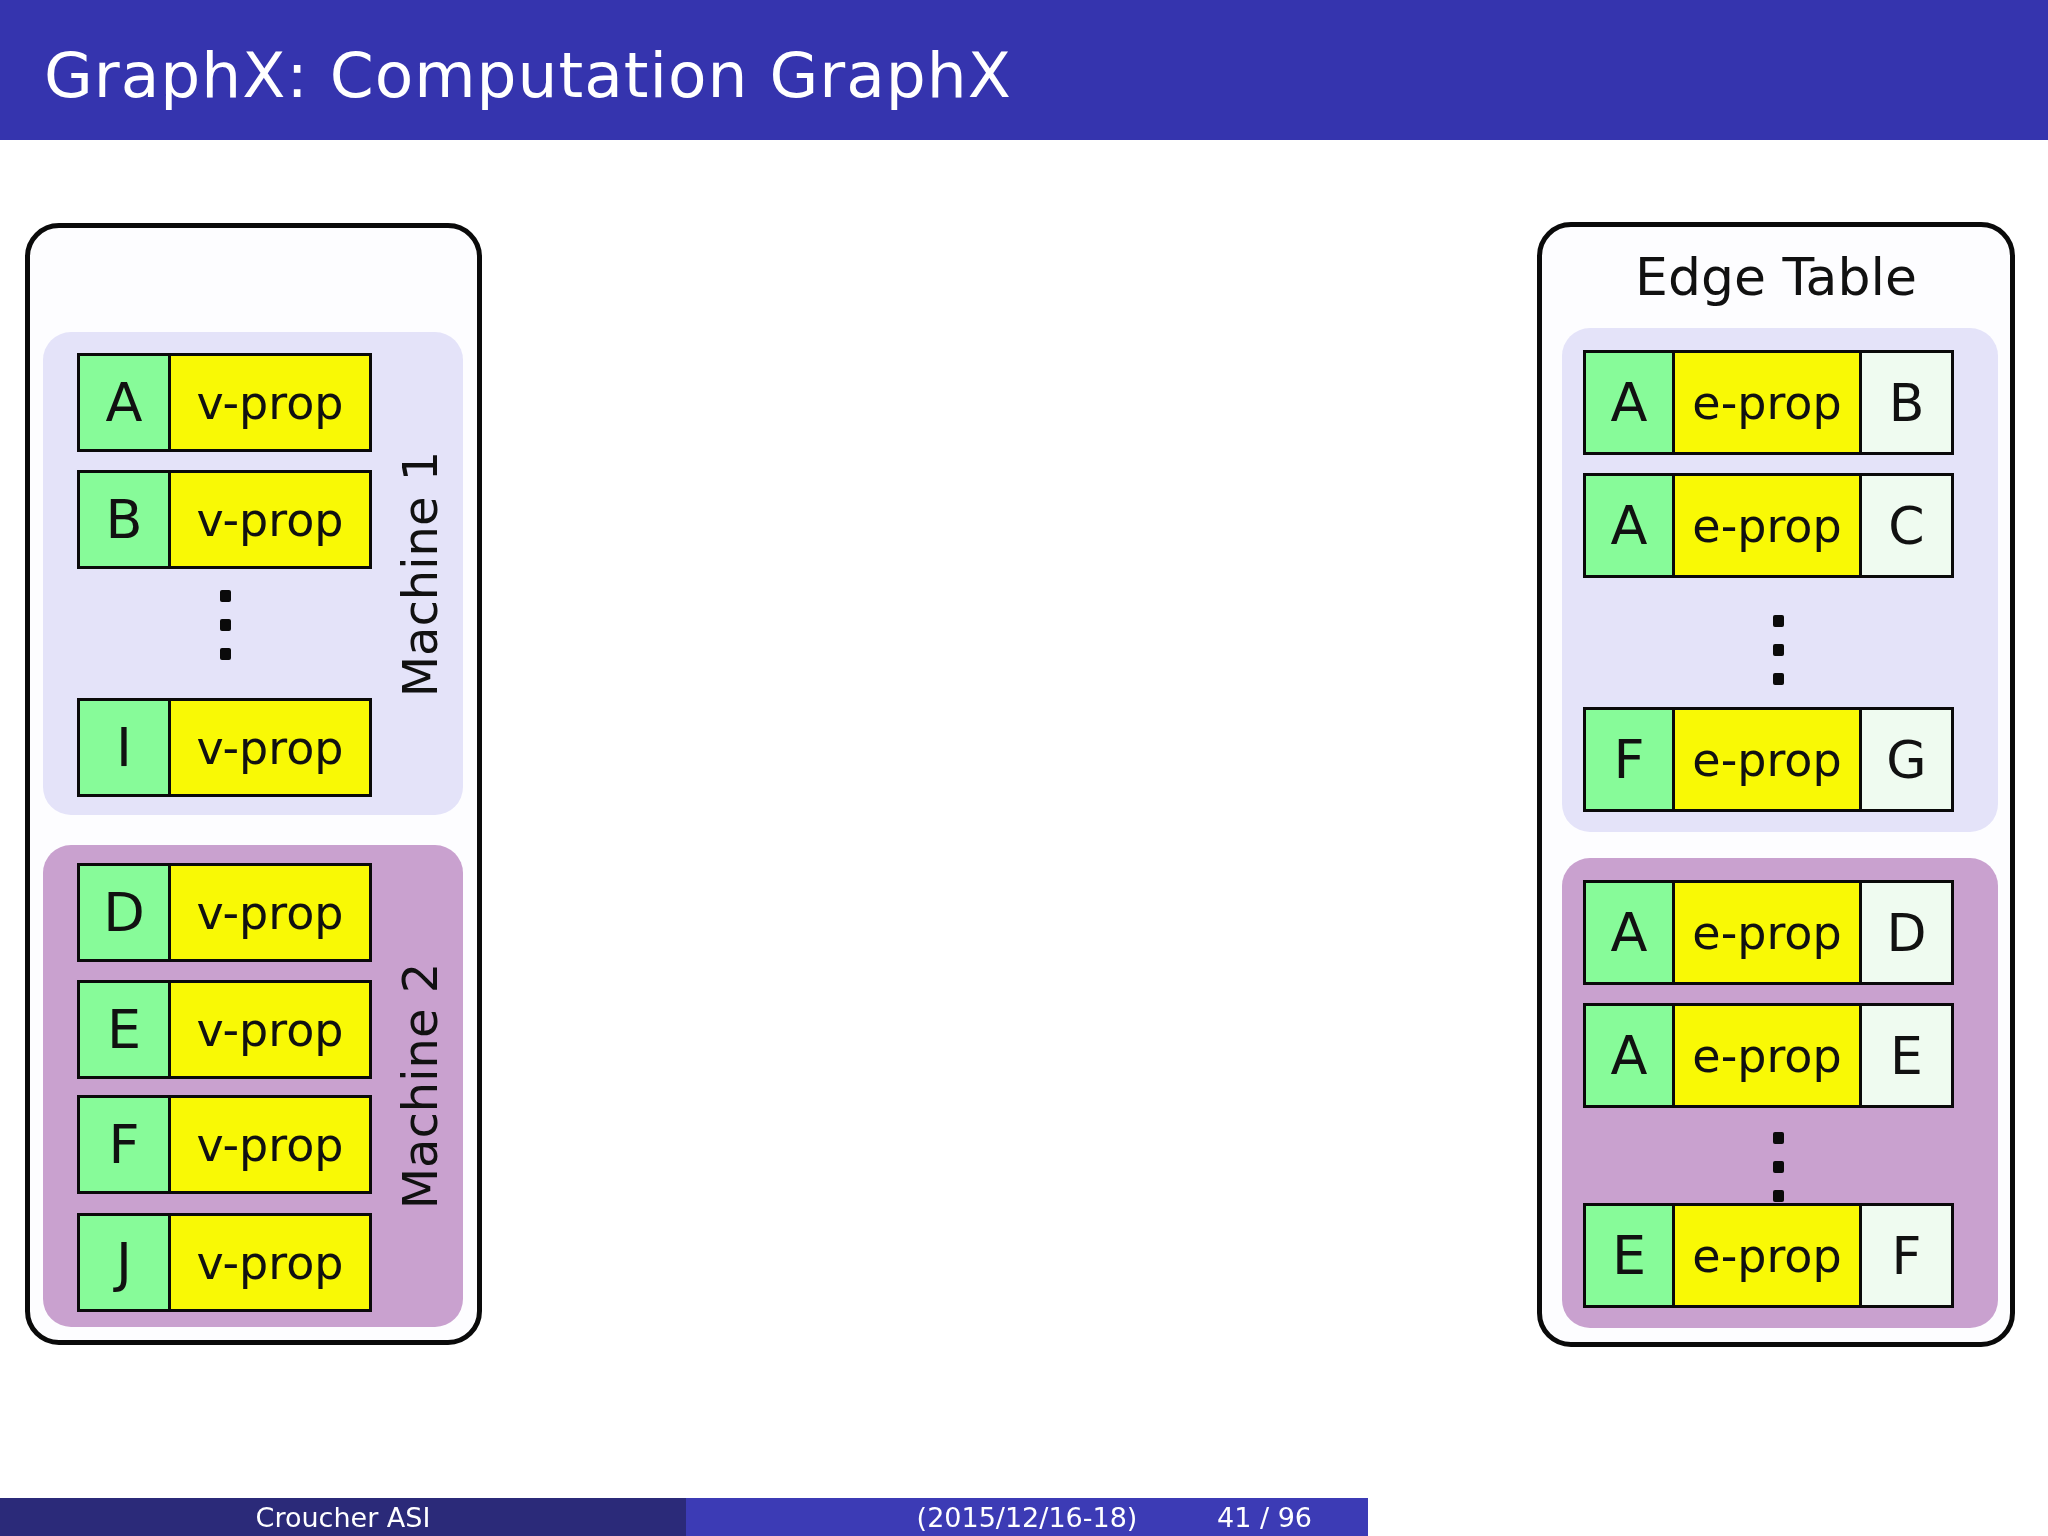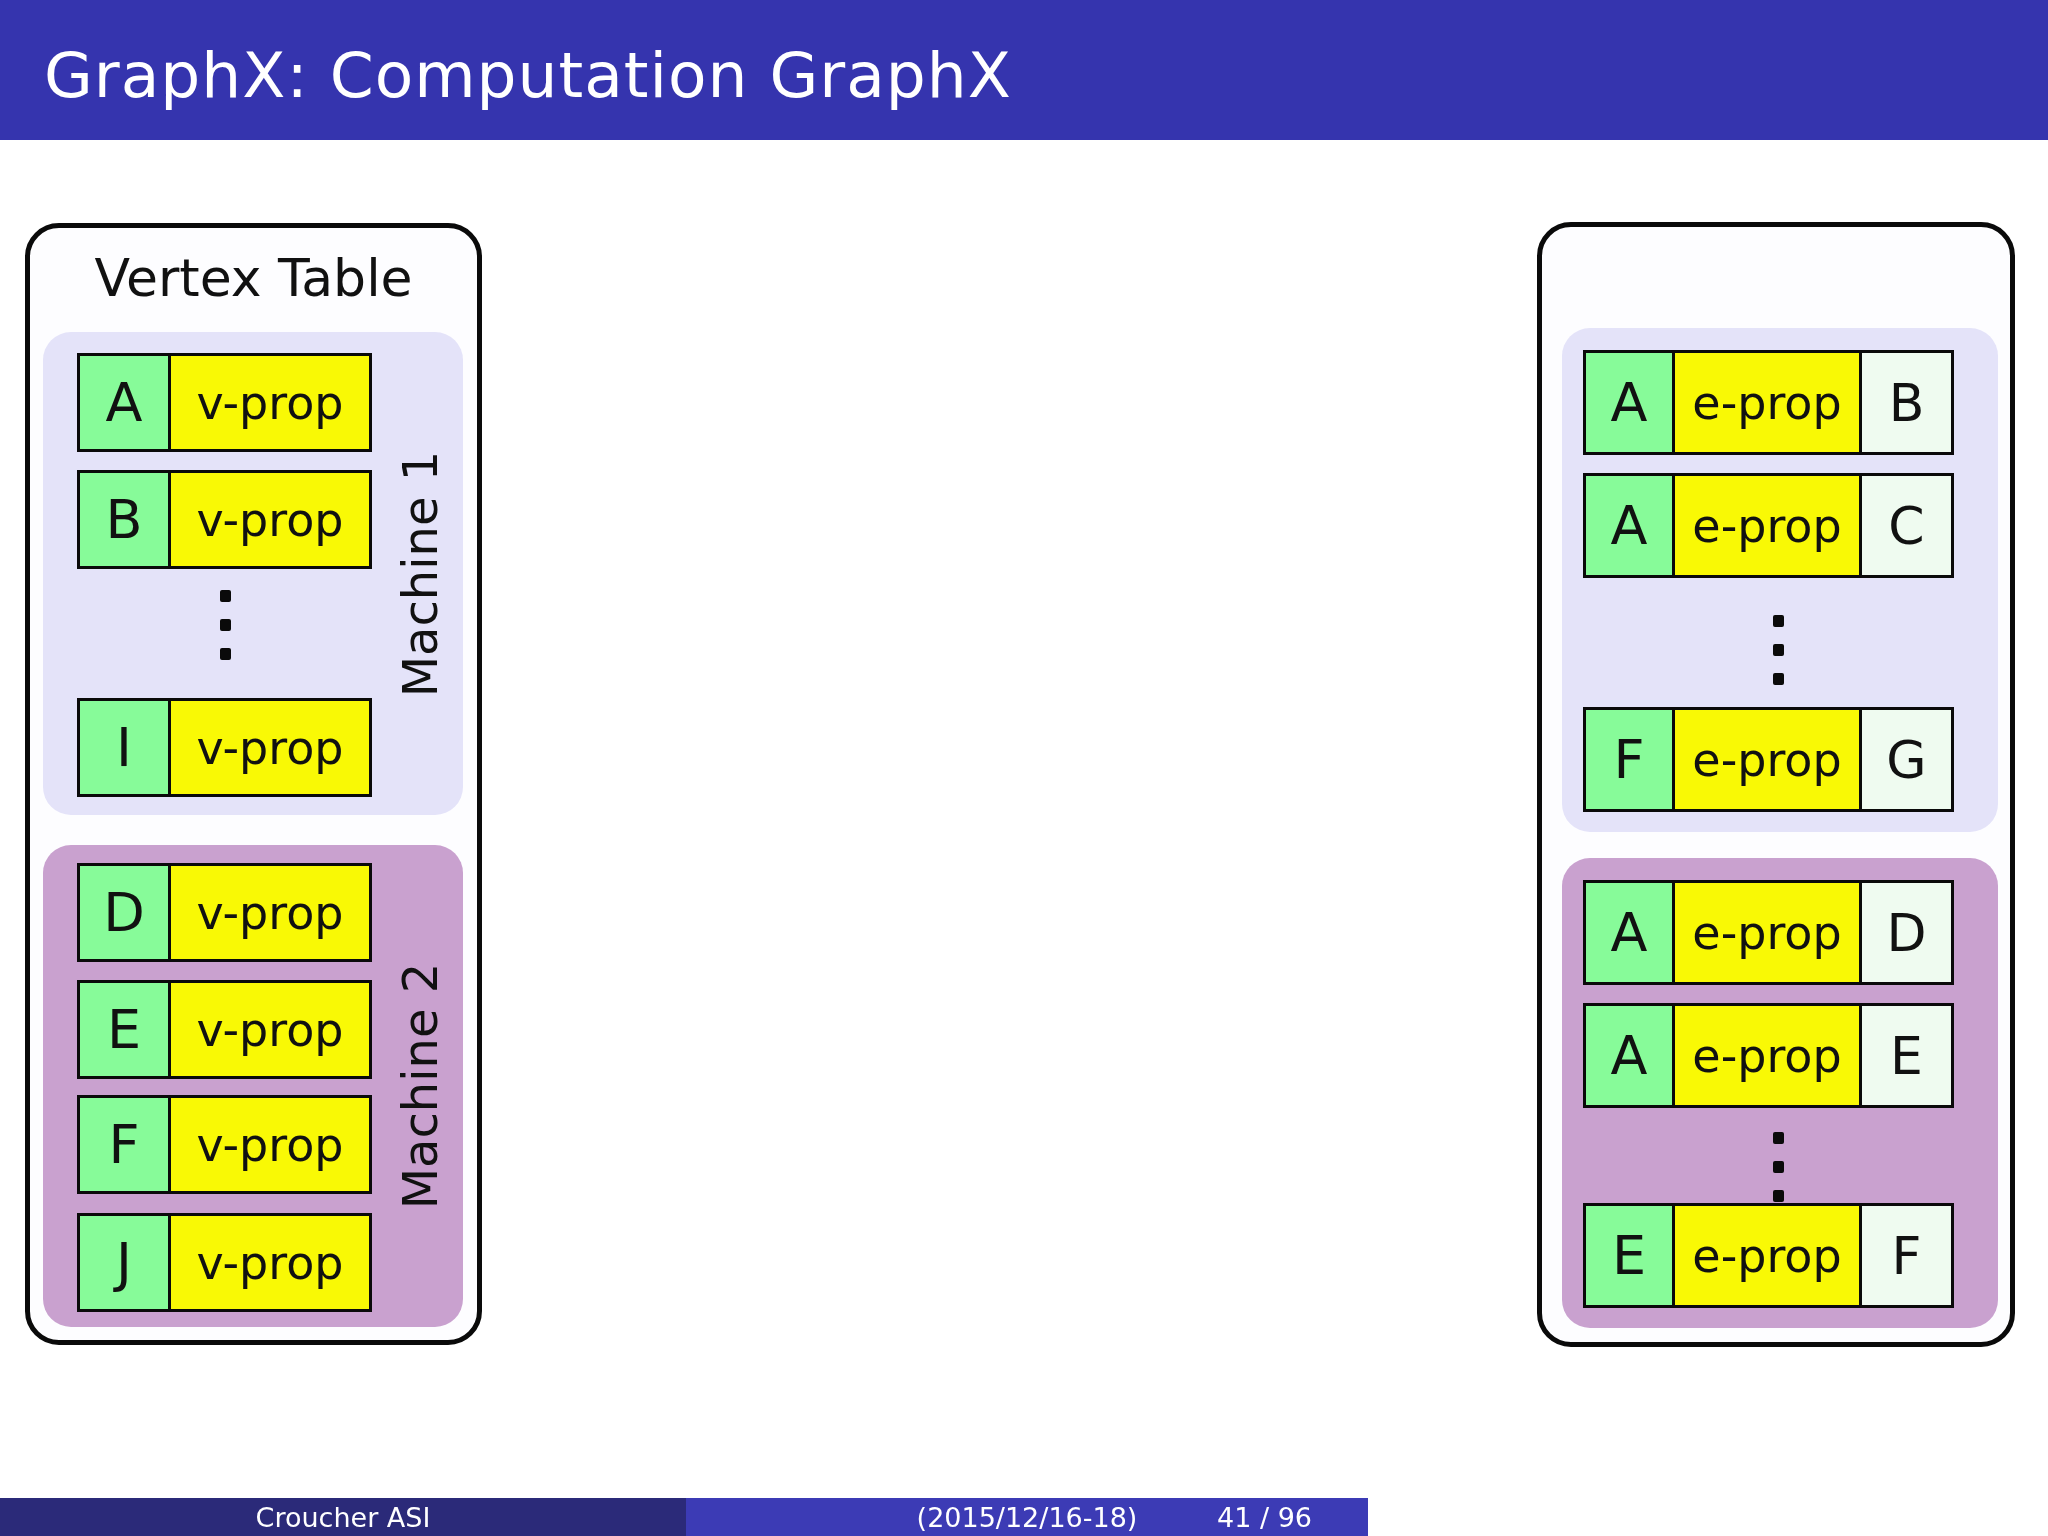--- a/index.html
+++ b/index.html
@@ -133,21 +133,20 @@
 </head>
 <body>
 
 <div class="slide">
 
   <div class="header">
     <div class="header-title">GraphX: Computation GraphX</div>
   </div>
 
   <div class="tablebox vtable">
-    <div class="tablebox-title">Vertex Table</div>
 
     <div class="group v-m1">
       <div class="row" style="top:21px">
         <div class="cell cell-id">A</div>
         <div class="cell cell-prop">v-prop</div>
       </div>
       <div class="row" style="top:138px">
         <div class="cell cell-id">B</div>
         <div class="cell cell-prop">v-prop</div>
       </div>
@@ -178,20 +177,21 @@
       </div>
       <div class="row" style="top:368px">
         <div class="cell cell-id">J</div>
         <div class="cell cell-prop">v-prop</div>
       </div>
       <div class="machine-label">Machine 2</div>
     </div>
   </div>
 
   <div class="tablebox etable">
+    <div class="tablebox-title">Edge Table</div>
 
     <div class="group e-m1">
       <div class="row e-row" style="top:22px">
         <div class="cell cell-id">A</div>
         <div class="cell cell-prop">e-prop</div>
         <div class="cell cell-dst">B</div>
       </div>
       <div class="row e-row" style="top:145px">
         <div class="cell cell-id">A</div>
         <div class="cell cell-prop">e-prop</div>

